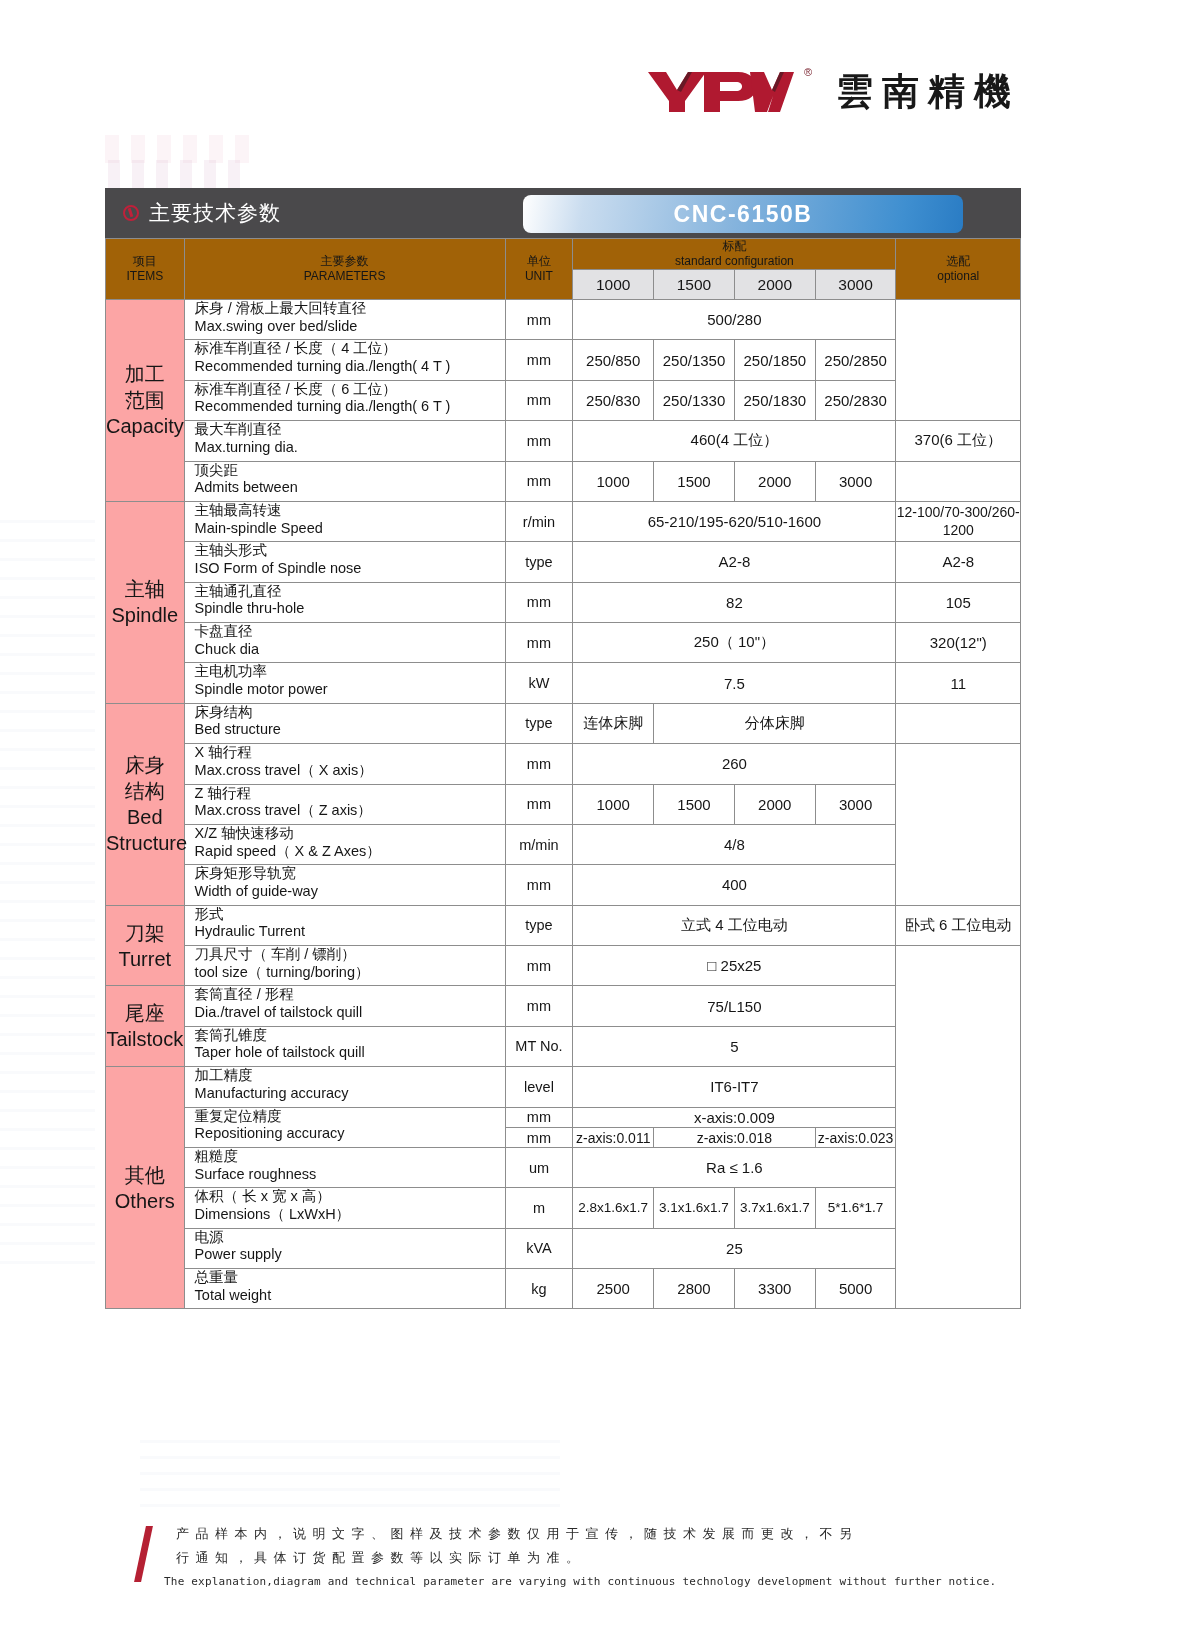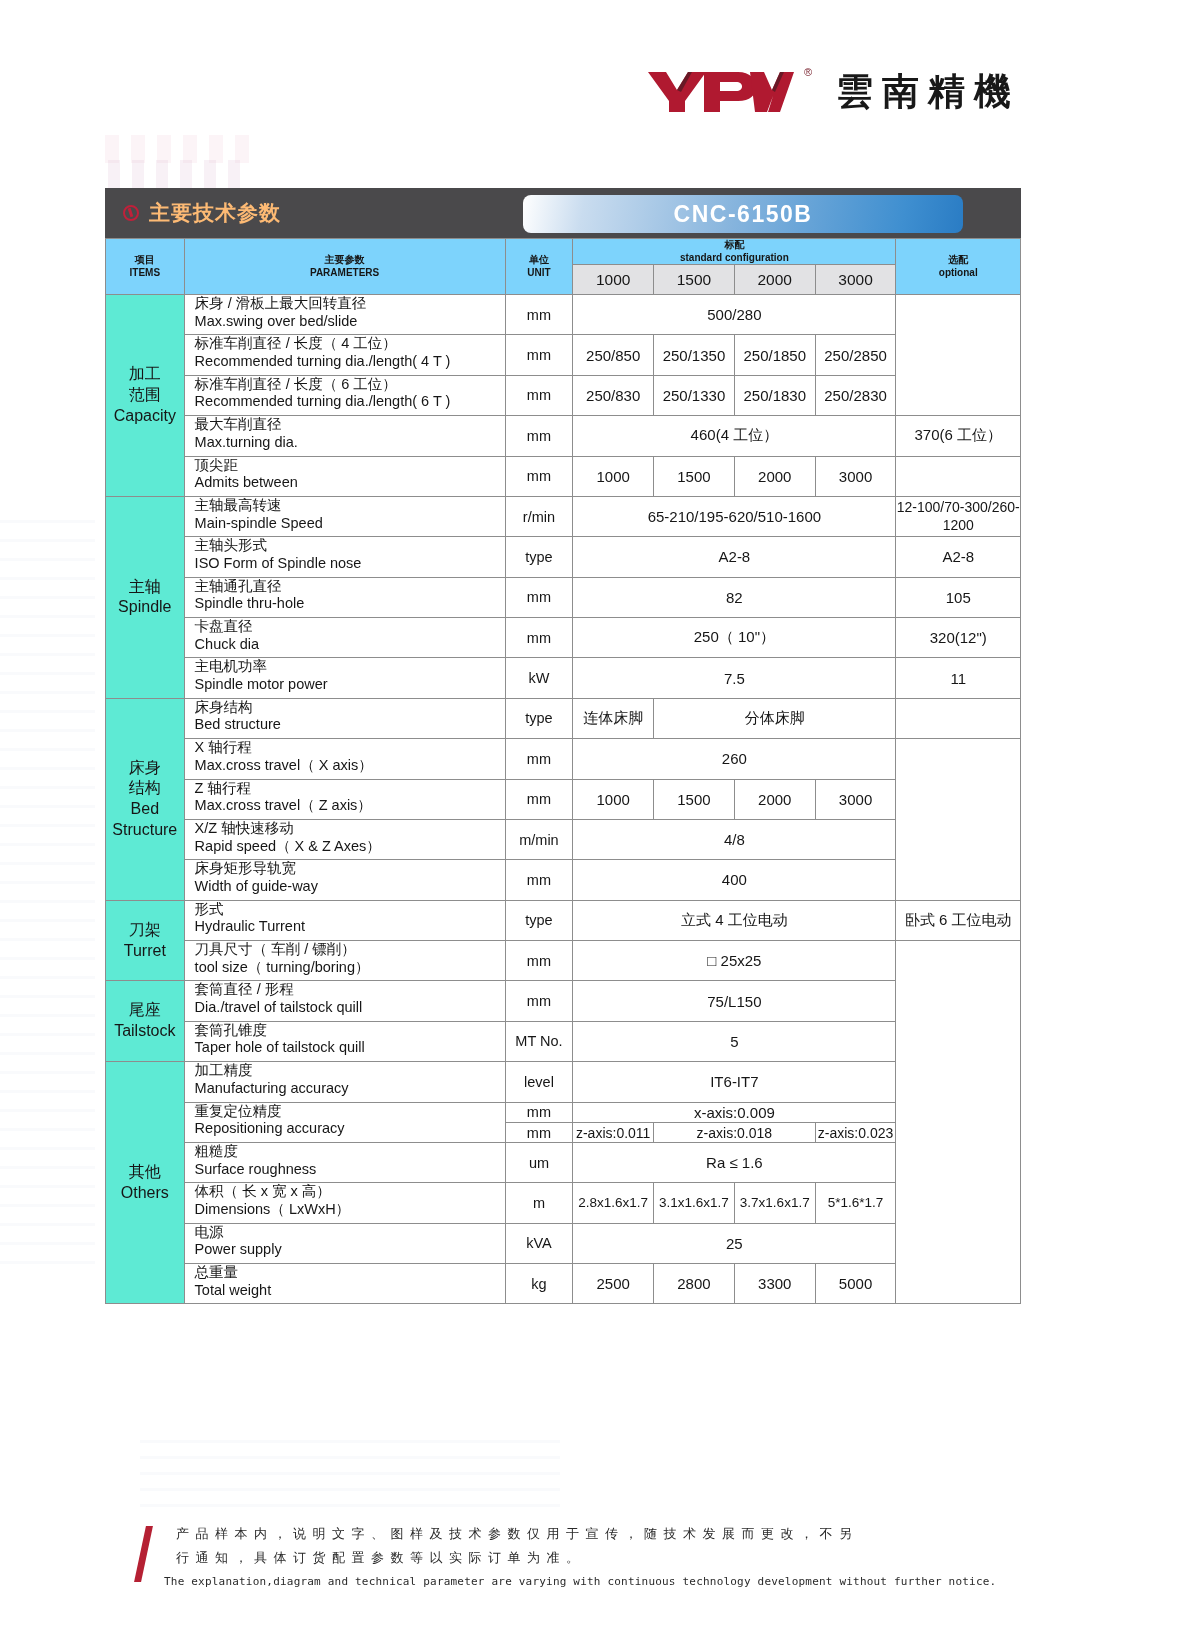--- a/index.html
+++ b/index.html
@@ -63,48 +63,48 @@
   .card-head .dot{
     width:16px;height:16px;border-radius:50%;
     border:2px solid #c0203a;margin-left:18px;box-sizing:border-box;
     position:relative;
   }
   .card-head .dot:after{
     content:"";position:absolute;left:4px;top:1px;width:3px;height:9px;
     background:#c0203a;transform:rotate(-18deg);
   }
   .card-head .title{
-    color:#fdba74;font-size:21px;font-weight:700;margin-left:10px;
+    color:#ffffff;font-size:21px;font-weight:400;margin-left:10px;
     letter-spacing:1px;
   }
   .model-badge{
     position:absolute;left:418px;top:7px;width:440px;height:38px;
     background:linear-gradient(100deg,#ffffff 0%,#c9dcef 14%,#86b4dd 48%,#3f8fd0 86%,#2a7cc4 100%);
     display:flex;align-items:center;justify-content:center;
     color:#ffffff;font-size:23px;font-weight:700;letter-spacing:1.5px;
     border-radius:8px;
   }
 
   table{
     border-collapse:collapse;width:916px;table-layout:fixed;
     background:#fff;
   }
   td,th{
     border:1px solid #8d8d8d;
     font-size:14.5px;font-weight:400;color:#161616;
     text-align:center;vertical-align:middle;
     padding:0;
   }
-  .hdr{background:#7dd3fc;font-size:10px;font-weight:bold;}
+  .hdr{background:#a16207;font-size:12px;}
   .hdr .cn{display:block;line-height:1.25;}
   .hdr .en{display:block;line-height:1.25;}
   .sub{background:#e2e2e4;font-size:15.5px;height:29px;}
 
   .grp{
-    background:#5eead4;font-size:16px;line-height:1.3;width:72px;
+    background:#fca5a5;font-size:20px;line-height:1.3;width:72px;
   }
   .grp span{display:block;}
 
   .param{
     text-align:left;padding:0 0 4px 10px;line-height:1.22;
   }
   .param .cn{display:block;font-size:14.5px;}
   .param .en{display:block;font-size:14.5px;}
   .unit{font-size:14.5px;}
   .val{font-size:15px;}

